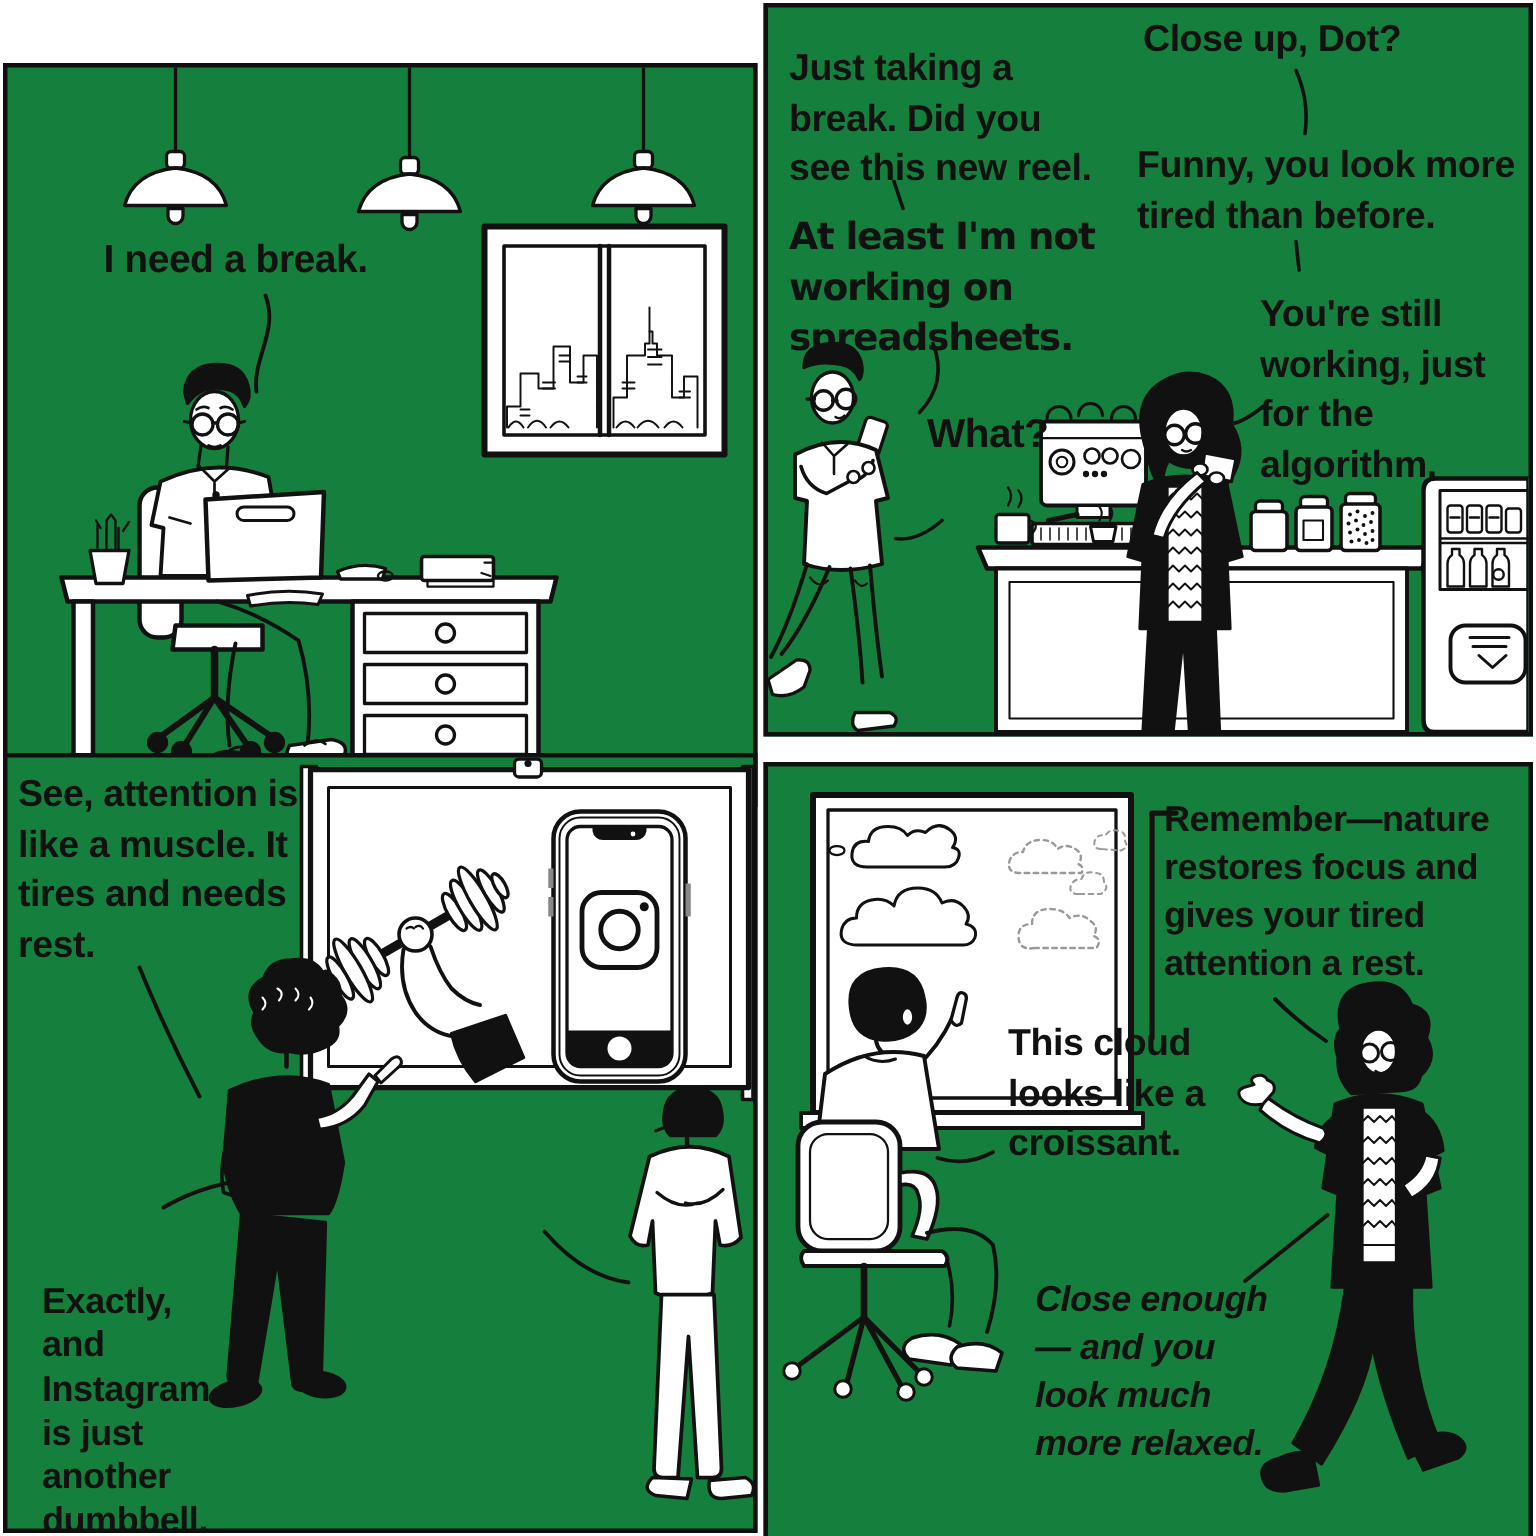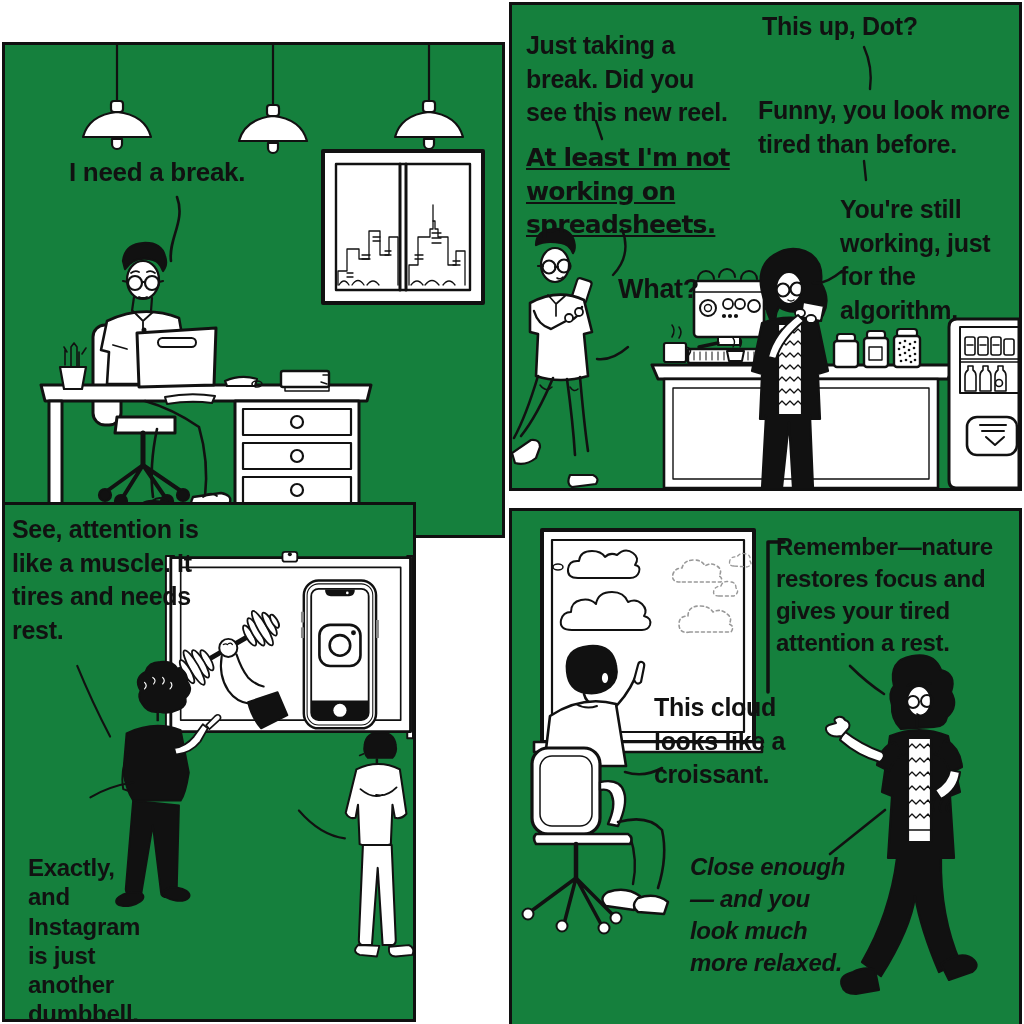--- a/index.html
+++ b/index.html
@@ -2,21 +2,21 @@
 <html><head>
 <meta charset="utf-8">
 <style>
   html,body{margin:0;padding:0;background:#fff;}
   #page{position:relative;width:1024px;height:1024px;background:#fff;overflow:hidden;
         font-family:"Liberation Sans",sans-serif;}
   .panel{position:absolute;background:#15803d;border:3px solid #101010;box-sizing:border-box;}
   .panel svg{position:absolute;left:0;top:0;width:100%;height:100%;}
   .bubble{position:absolute;color:#111;font-weight:700;white-space:pre;
           letter-spacing:-0.3px;line-height:1.34;z-index:5;}
-  .alt{font-family:"DejaVu Sans",sans-serif;letter-spacing:-0.8px;text-decoration:underline;}
+  .alt{font-family:"DejaVu Sans",sans-serif;letter-spacing:-0.8px;}
 </style>
 </head>
 <body>
 
 <div id="page">
 
   <div class="panel" style="left:2px;top:2px;width:503px;height:496px;margin-top:40px;">
     <svg viewBox="0 0 497 490">
       <g stroke="#111" stroke-width="2.2" fill="none" stroke-linecap="round" stroke-linejoin="round">
 
@@ -271,30 +271,30 @@
         </g>
       </g>
     </svg>
     <div class="bubble" style="left:14px;top:24px;font-size:25px;">Just taking a
 break. Did you
 see this new reel.</div>
     <div class="bubble alt" style="left:14px;top:136px;font-size:25px;">At least I'm not
 working on
 spreadsheets.</div>
     <div class="bubble" style="left:106px;top:266px;font-size:27px;">What?</div>
-    <div class="bubble" style="left:250px;top:5px;font-size:25px;">This up, Dot?</div>
+    <div class="bubble" style="left:250px;top:5px;font-size:25px;">Close up, Dot?</div>
     <div class="bubble" style="left:246px;top:89px;font-size:25px;">Funny, you look more
 tired than before.</div>
     <div class="bubble" style="left:328px;top:188px;font-size:25px;">You're still
 working, just
 for the
 algorithm.</div>
   </div>
 
-  <div class="panel" style="left:2px;top:502px;width:414px;height:520px;">
+  <div class="panel" style="left:2px;top:502px;width:503px;height:520px;">
     <svg viewBox="0 0 497 514">
       <g stroke="#111" stroke-width="2.2" fill="none" stroke-linecap="round" stroke-linejoin="round">
 
         <g>
           <rect x="196" y="6" width="10" height="222" fill="#fff" stroke-width="2.4"></rect>
           <rect x="490" y="6" width="7" height="222" fill="#fff" stroke-width="2.4"></rect>
           <rect x="202" y="8" width="292" height="212" fill="#fff" stroke-width="3.5"></rect>
           <rect x="214" y="20" width="268" height="186" fill="#fff" stroke-width="2"></rect>
           <rect x="338" y="1" width="18" height="12" rx="3" fill="#fff" stroke-width="2.2"></rect>
           <circle cx="347" cy="4" r="2.4" fill="#111" stroke="none"></circle>
@@ -456,21 +456,21 @@
           <path d="M338,142 q16,16 34,28"></path>
           <path d="M150,244 q-18,10 -37,4"></path>
           <path d="M318,330 l55,-44"></path>
         </g>
       </g>
     </svg>
     <div class="bubble" style="left:264px;top:20px;font-size:24px;">Remember—nature
 restores focus and
 gives your tired
 attention a rest.</div>
-    <div class="bubble" style="left:142px;top:168px;font-size:25px;margin-top:12px;">This cloud
+    <div class="bubble" style="left:160px;top:168px;font-size:25px;">This cloud
 looks like a
 croissant.</div>
     <div class="bubble" style="left:178px;top:340px;font-size:24px;font-style:italic;">Close enough
 — and you
 look much
 more relaxed.</div>
   </div>
 
 </div>
 

